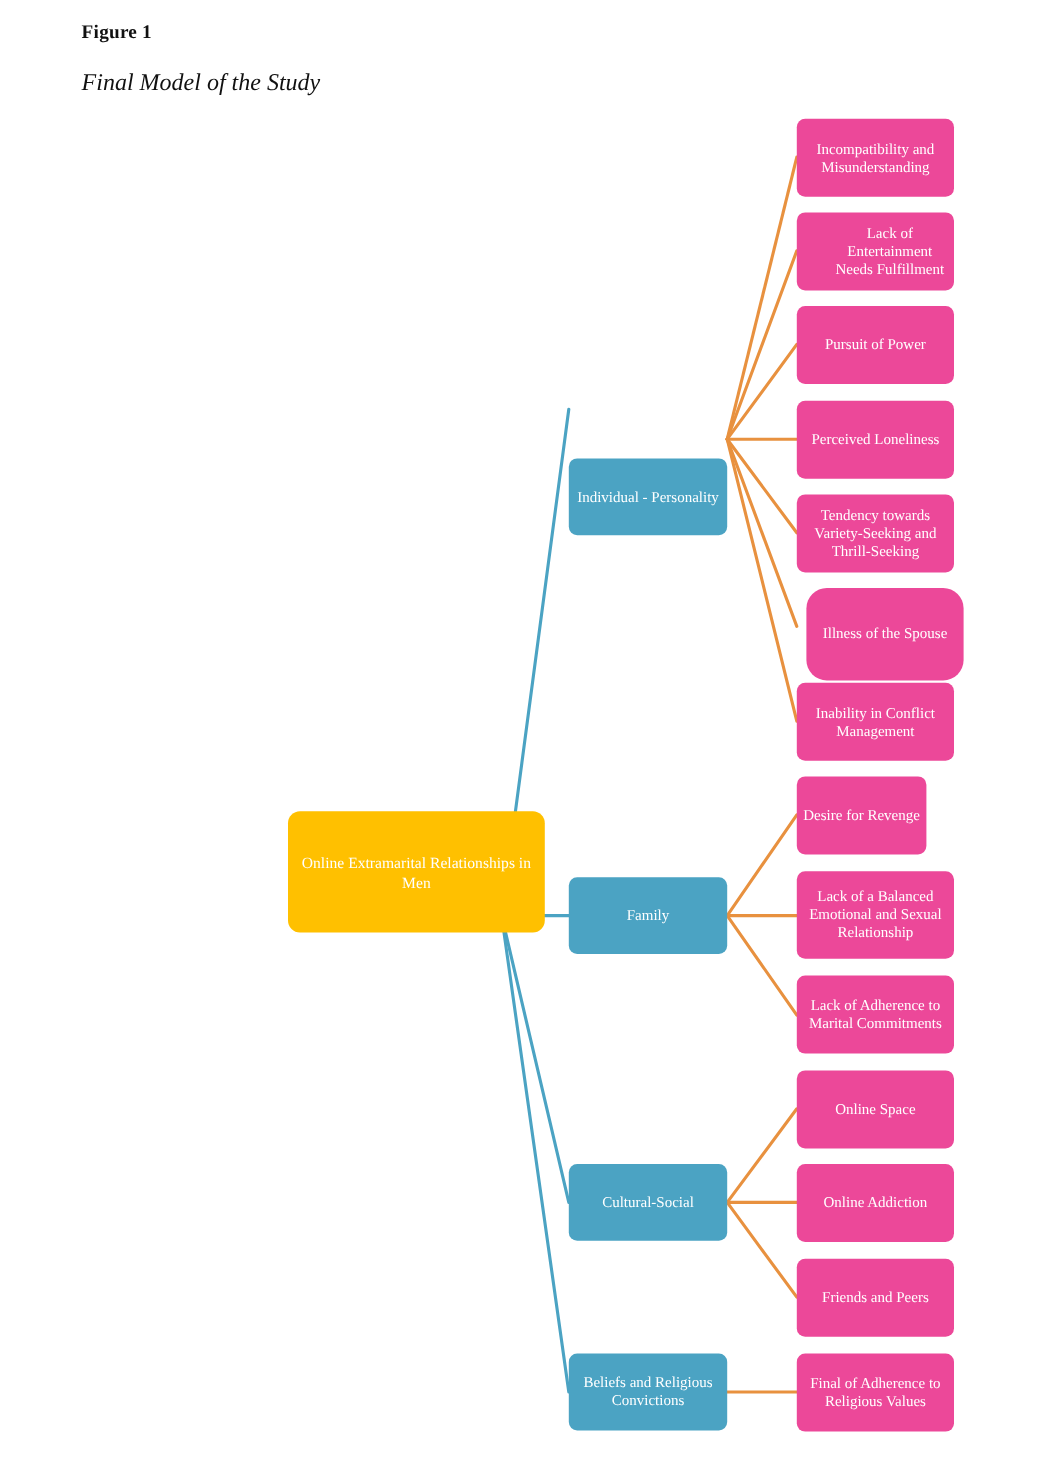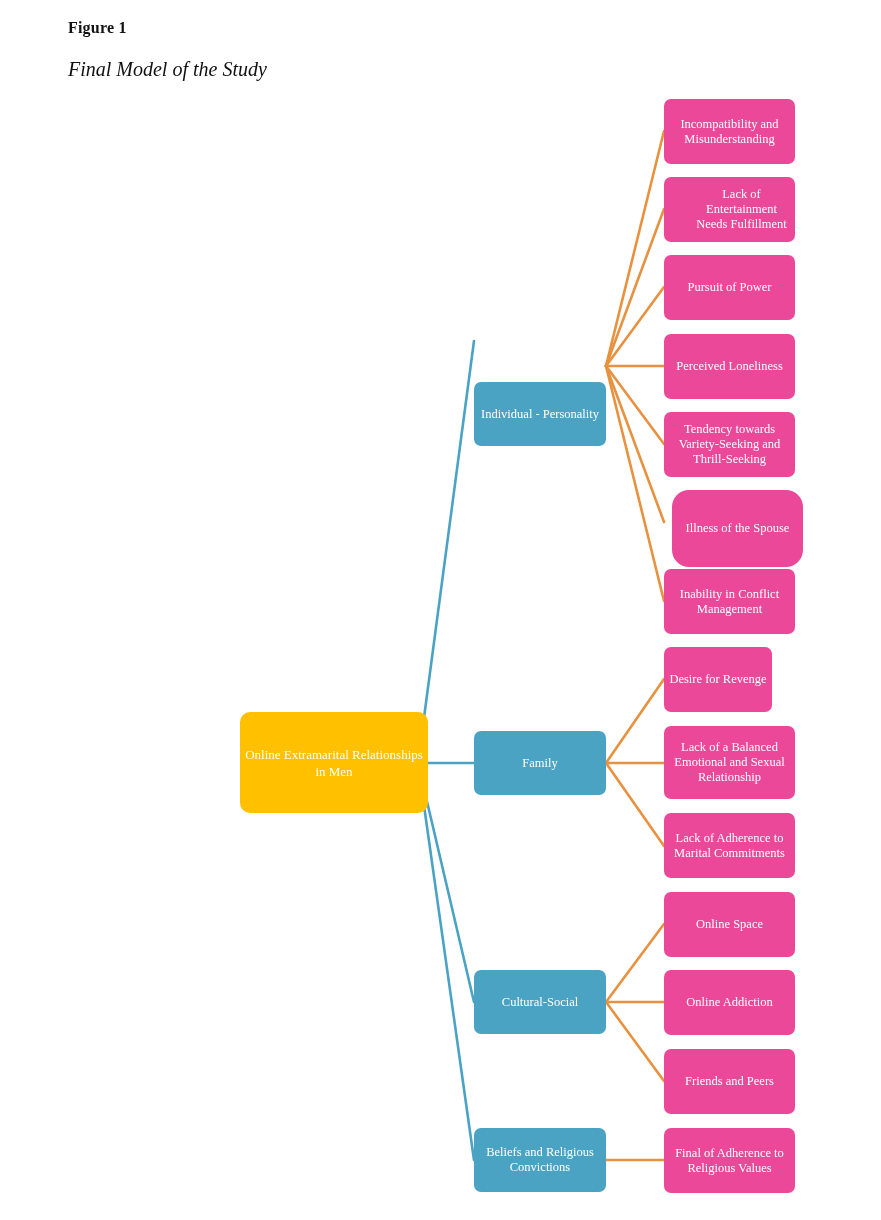--- a/index.html
+++ b/index.html
@@ -116,21 +116,21 @@
       <line x1="606" y1="763" x2="664" y2="846"></line>
 
       <line x1="606" y1="1002" x2="664" y2="924"></line>
       <line x1="606" y1="1002" x2="664" y2="1002"></line>
       <line x1="606" y1="1002" x2="664" y2="1081"></line>
 
       <line x1="606" y1="1160" x2="664" y2="1160"></line>
     </g>
   </svg>
 
-  <div class="node node-root" style="left:240px; top:712px; width:188px; height:101px;">
+  <div class="node node-root" style="left:240px; top:676px; width:214px; height:101px;">
     <span class="node-label">Online Extramarital Relationships in Men</span>
   </div>
 
   <div class="node node-category" style="left:474px; top:334px; width:132px; height:64px;margin-top:48px;">
     <span class="node-label">Individual - Personality</span>
   </div>
   <div class="node node-category" style="left:474px; top:731px; width:132px; height:64px;">
     <span class="node-label">Family</span>
   </div>
   <div class="node node-category" style="left:474px; top:970px; width:132px; height:64px;">

